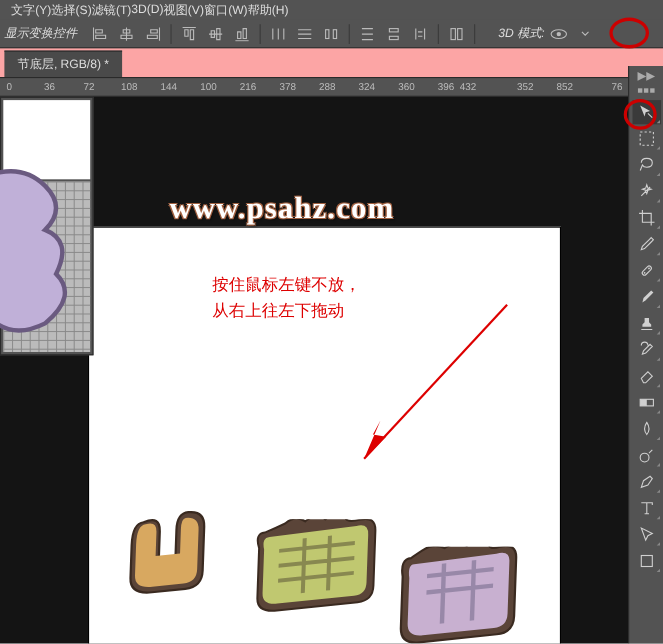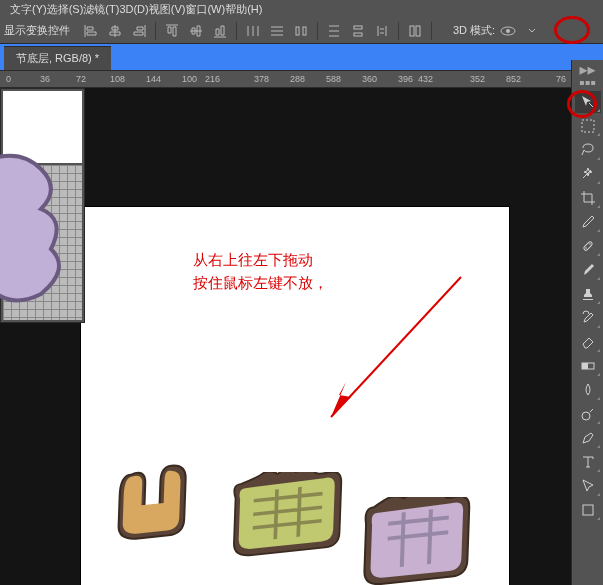--- a/index.html
+++ b/index.html
@@ -1,28 +1,28 @@
 <!DOCTYPE html>
 <html><head>
 <meta charset="utf-8">
 <style>
 * { margin: 0; padding: 0; box-sizing: border-box; font-family: "Microsoft YaHei", sans-serif; }
 body { width: 603px; height: 585px; background: #535353; overflow: hidden; position: relative; }
 
 .menubar { height: 18px; display: flex; padding: 0 10px; color: #ddd; font-size: 11px; align-items: center; }
 .menubar span { cursor: default; }
 
-.options-bar { height: 26px; background: #535353; border-bottom: 1px solid #2a2a2a; display: flex; align-items: center; padding: 0 4px; color: #ddd; font-size: 11px; gap: 2px; }
+.options-bar { height: 26px; background: #535353; border-bottom: 1px solid #2a2a2a; display: flex; align-items: center; padding: 0 4px; color: #ddd; font-size: 11px; gap: 2px; font-style: italic; }
 .opt-label { margin-right: 8px; }
 .icon-btn { width: 22px; height: 20px; display: flex; align-items: center; justify-content: center; color: #bbb; }
 .divider { width: 1px; height: 18px; background: #3a3a3a; margin: 0 3px; }
 .mode3d { margin-left: 16px; }
 .highlight-circle { position: absolute; border: 3px solid #cc0000; border-radius: 50%; pointer-events: none; }
 
-.tab-bar { height: 26px; background: #3b82f6; display: flex; align-items: flex-end; padding-left: 4px; }
+.tab-bar { height: 26px; background: #fca5a5; display: flex; align-items: flex-end; padding-left: 4px; }
 .doc-tab { background: #4a4a4a; color: #ddd; font-size: 11px; padding: 4px 12px; border-top: 1px solid #2a2a2a; }
 
 .ruler-h { position: absolute; top: 70px; left: 0; right: 32px; height: 18px; background: #535353; border-top: 1px solid #2a2a2a; border-bottom: 1px solid #2a2a2a; display: flex; align-items: center; overflow: hidden; font-size: 9px; color: #bbb; }
 .ruler-h span { position: absolute; }
 
 .canvas-area { position: absolute; top: 88px; left: 0; right: 32px; bottom: 0; background: #141414; }
 
 .watermark { position: absolute; top: 86px; left: 154px; font-family: Georgia, serif; font-size: 28px; font-weight: bold; color: #fff; letter-spacing: 1px; text-shadow: -1px -1px 0 #a06040, 1px -1px 0 #a06040, -1px 1px 0 #a06040, 1px 1px 0 #a06040, 2px 2px 2px rgba(0,0,0,0.4); }
 
 .nav-panel { position: absolute; top: 0; left: 0; width: 85px; height: 235px; background: #535353; border: 1px solid #2a2a2a; }
@@ -147,38 +147,38 @@
   <div class="doc-tab">节底层, RGB/8) *</div>
 </div>
 
 <div class="ruler-h">
   <span style="left:6px">0</span>
   <span style="left:40px">36</span>
   <span style="left:76px">72</span>
   <span style="left:110px">108</span>
   <span style="left:146px">144</span>
   <span style="left:182px">100</span>
-  <span style="left:205px">216</span>
+  <span style="left:218px">216</span>
   <span style="left:254px">378</span>
   <span style="left:290px">288</span>
-  <span style="left:326px">588</span>
+  <span style="left:326px">324</span>
   <span style="left:362px">360</span>
   <span style="left:398px">396</span>
   <span style="left:418px">432</span>
   <span style="left:470px">352</span>
   <span style="left:506px">852</span>
   <span style="left:556px">76</span>
 </div>
 
 <div class="canvas-area">
 
   <div class="artboard">
     <div class="annotation">
+      <div>按住鼠标左键不放，</div>
       <div>从右上往左下拖动</div>
-      <div>按住鼠标左键不放，</div>
     </div>
     <svg class="arrow" viewBox="0 0 170 170">
       <line x1="160" y1="10" x2="30" y2="150" stroke="#d00" stroke-width="2"></line>
       <polygon points="30,150 50,130 38,128 45,115" fill="#d00"></polygon>
     </svg>
 
     <svg class="char3d" style="top:250px;left:30px" viewBox="0 0 120 100">
       <g transform="skewX(-8) rotate(-6)">
         <path d="M20 20 Q10 20 10 40 L10 70 Q10 85 30 85 L60 85 Q75 85 75 70 L75 30 Q75 15 60 15 Q50 15 50 30 L50 55 L35 55 L35 30 Q35 15 20 20 Z" fill="#5a4438" stroke="#3a2a20" stroke-width="2"></path>
         <path d="M22 22 Q14 22 14 40 L14 68 Q14 80 30 80 L58 80 Q70 80 70 68 L70 32 Q70 20 58 20 Q54 20 54 30 L54 52 L32 52 L32 30 Q32 20 22 22 Z" fill="#d8a860"></path>
@@ -201,20 +201,21 @@
   </div>
 
   <div class="nav-panel">
     <div class="nav-preview"></div>
     <div class="nav-grid"></div>
     <svg class="nav-blob" viewBox="0 0 90 160">
       <path d="M0 10 Q30 0 50 20 Q70 40 50 60 Q75 70 60 100 Q80 120 50 145 Q20 160 0 140 Z" fill="#c0b0d8" stroke="#6a5a80" stroke-width="4"></path>
     </svg>
   </div>
 
+  <div class="watermark">www.psahz.com</div>
 </div>
 
 <div class="tools">
   <div class="panel-tab">▸▸</div>
   <div class="panel-tab">▪▪▪</div>
   <div class="tool active">
       <svg width="16" height="16" viewBox="0 0 16 16">
         <path d="M2 2l4 10 1-4 4-1z" fill="currentColor"></path>
         <path d="M9 9l4 4" stroke="currentColor"></path>
       </svg>

